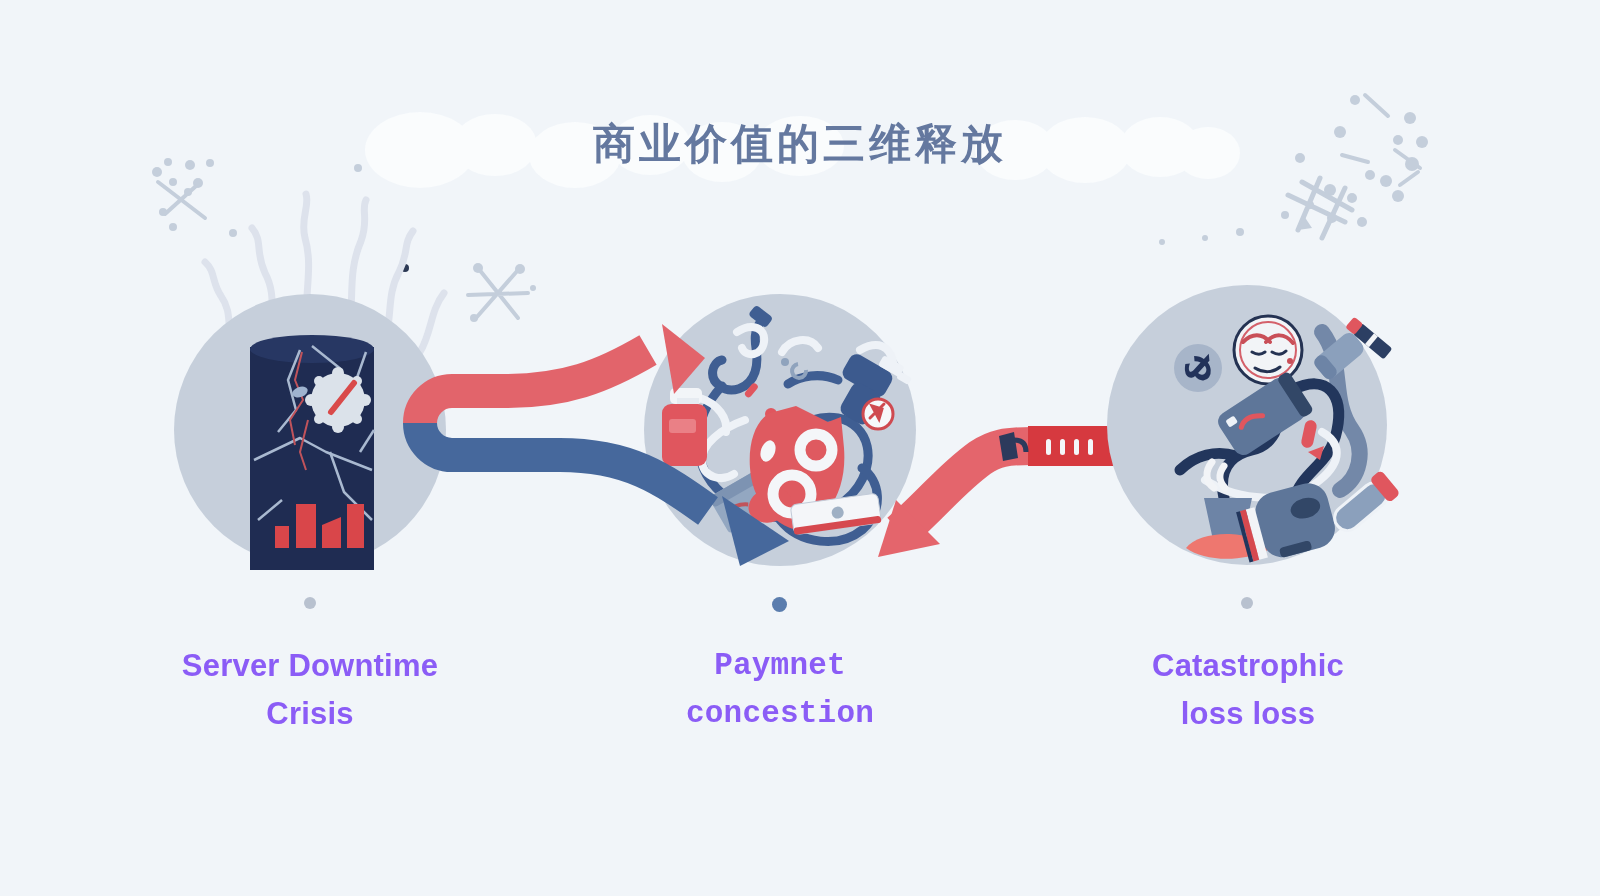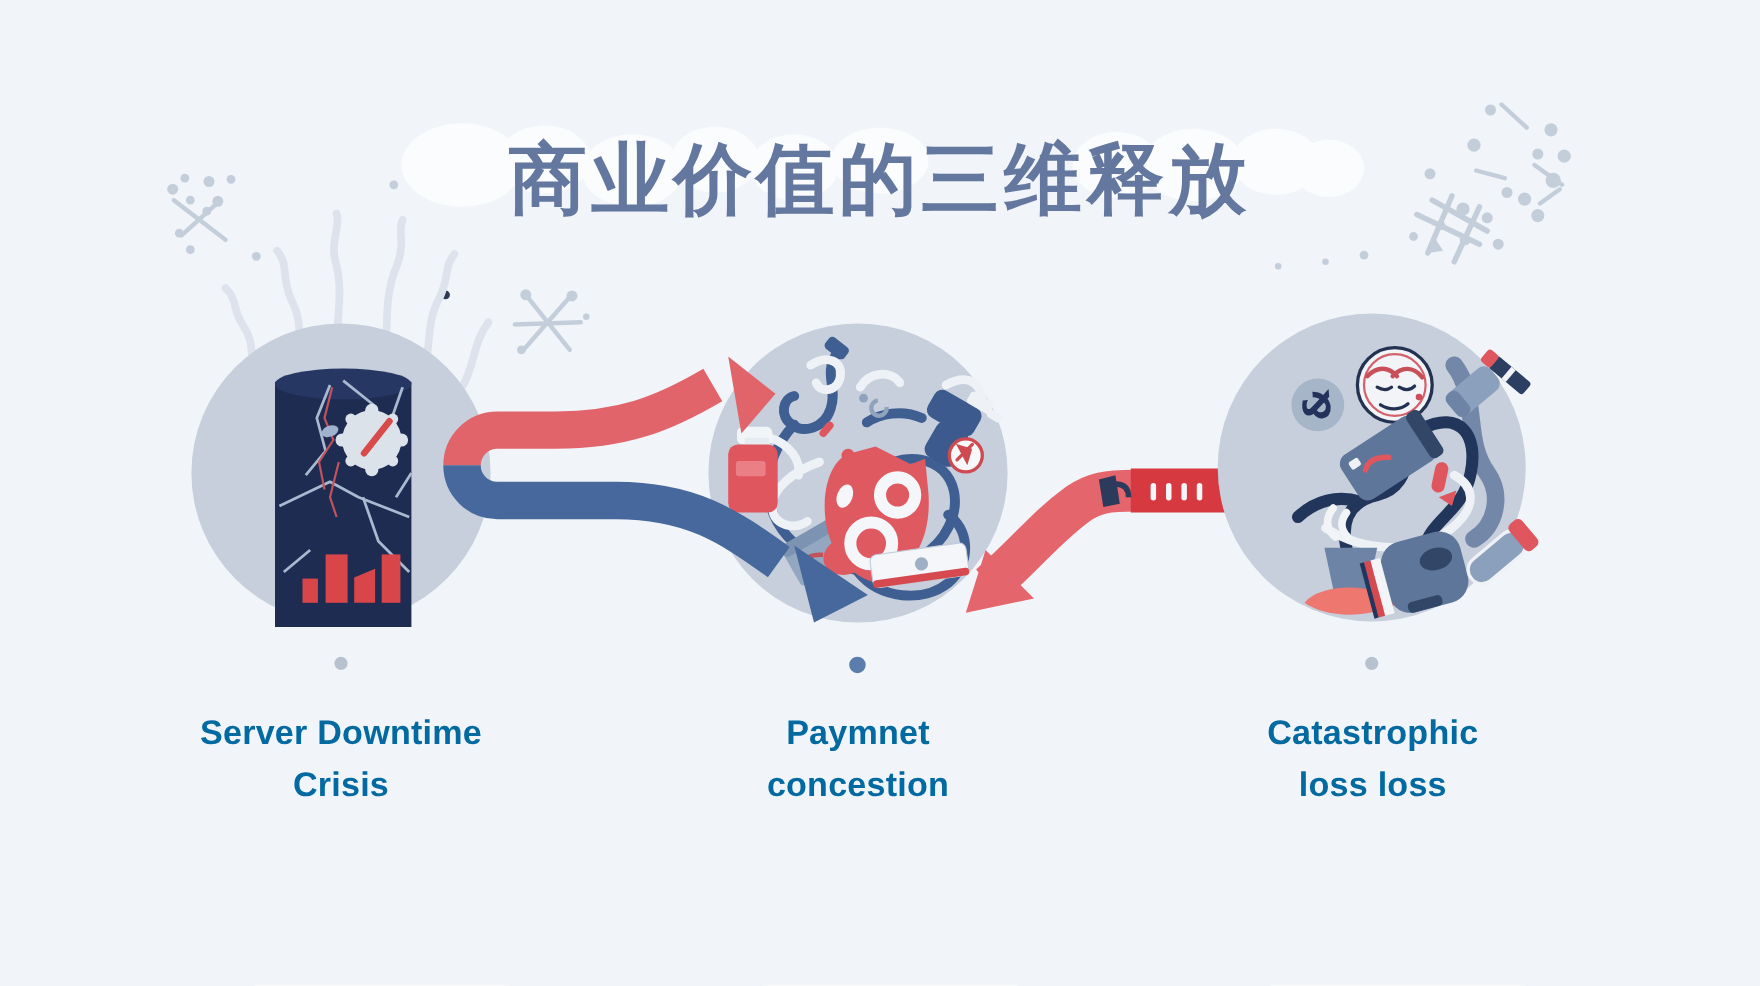--- a/index.html
+++ b/index.html
@@ -4,29 +4,29 @@
 <style>
   html,body{margin:0;padding:0;}
   #canvas{
     position:relative;width:1600px;height:896px;overflow:hidden;
     background:#f1f5f9;
     font-family:"Liberation Sans","DejaVu Sans",sans-serif;
   }
   #art{position:absolute;left:0;top:0;}
   .page-title{
     position:absolute;left:0;top:116px;width:1600px;text-align:center;
-    font-size:71px;font-weight:600;color:#64789f;letter-spacing:4px;
+    font-size:42px;font-weight:600;color:#64789f;letter-spacing:4px;
   }
   .stage-label{
     position:absolute;top:642px;width:440px;text-align:center;
-    font-size:31px;font-weight:600;color:#0369a1;line-height:48px;
+    font-size:31px;font-weight:600;color:#8b5cf6;line-height:48px;
     white-space:pre-line;letter-spacing:.2px;
   }
   .stage-label.s1{left:90px;}
-  .stage-label.s2{left:560px;}
+  .stage-label.s2{left:560px;font-family:Liberation Mono, monospace;}
   .stage-label.s3{left:1028px;}
   .stage-dot{position:absolute;border-radius:50%;}
   .stage-dot.d1{left:304px;top:597px;width:12px;height:12px;background:#b8c1cf;}
   .stage-dot.d2{left:772px;top:597px;width:15px;height:15px;background:#5b7dae;}
   .stage-dot.d3{left:1241px;top:597px;width:12px;height:12px;background:#b8c1cf;}
 </style>
 </head>
 <body>
 
 <div id="canvas">

